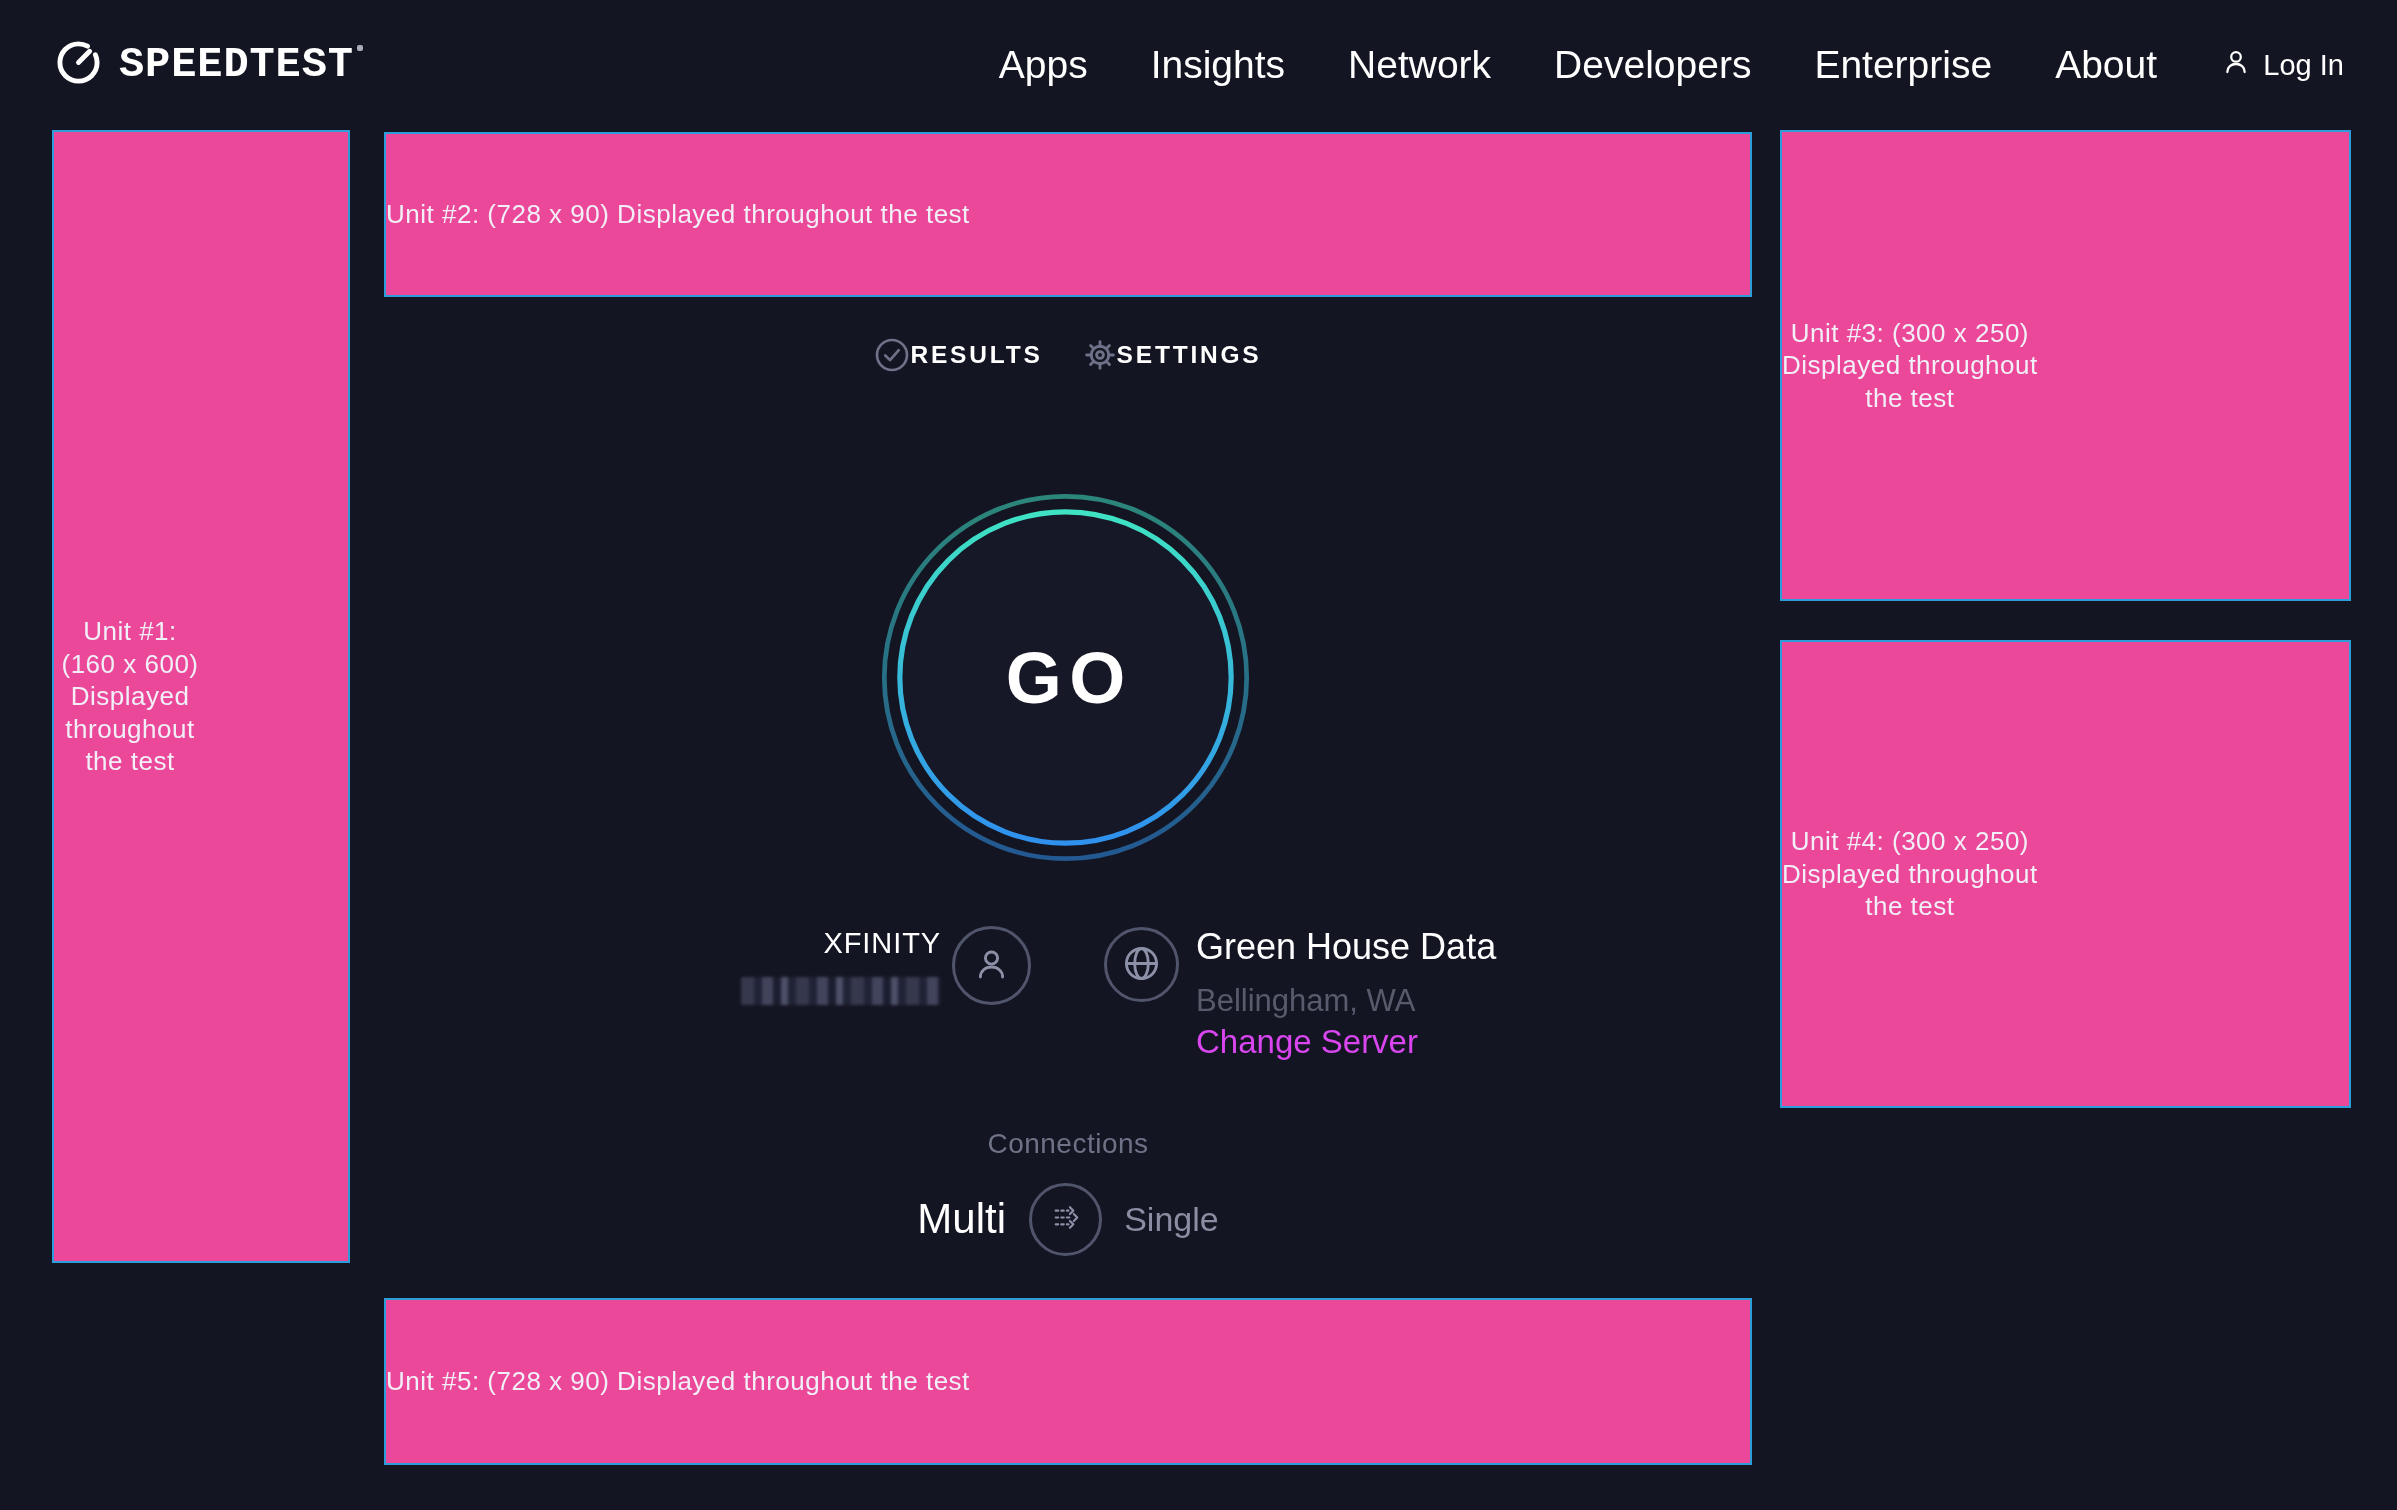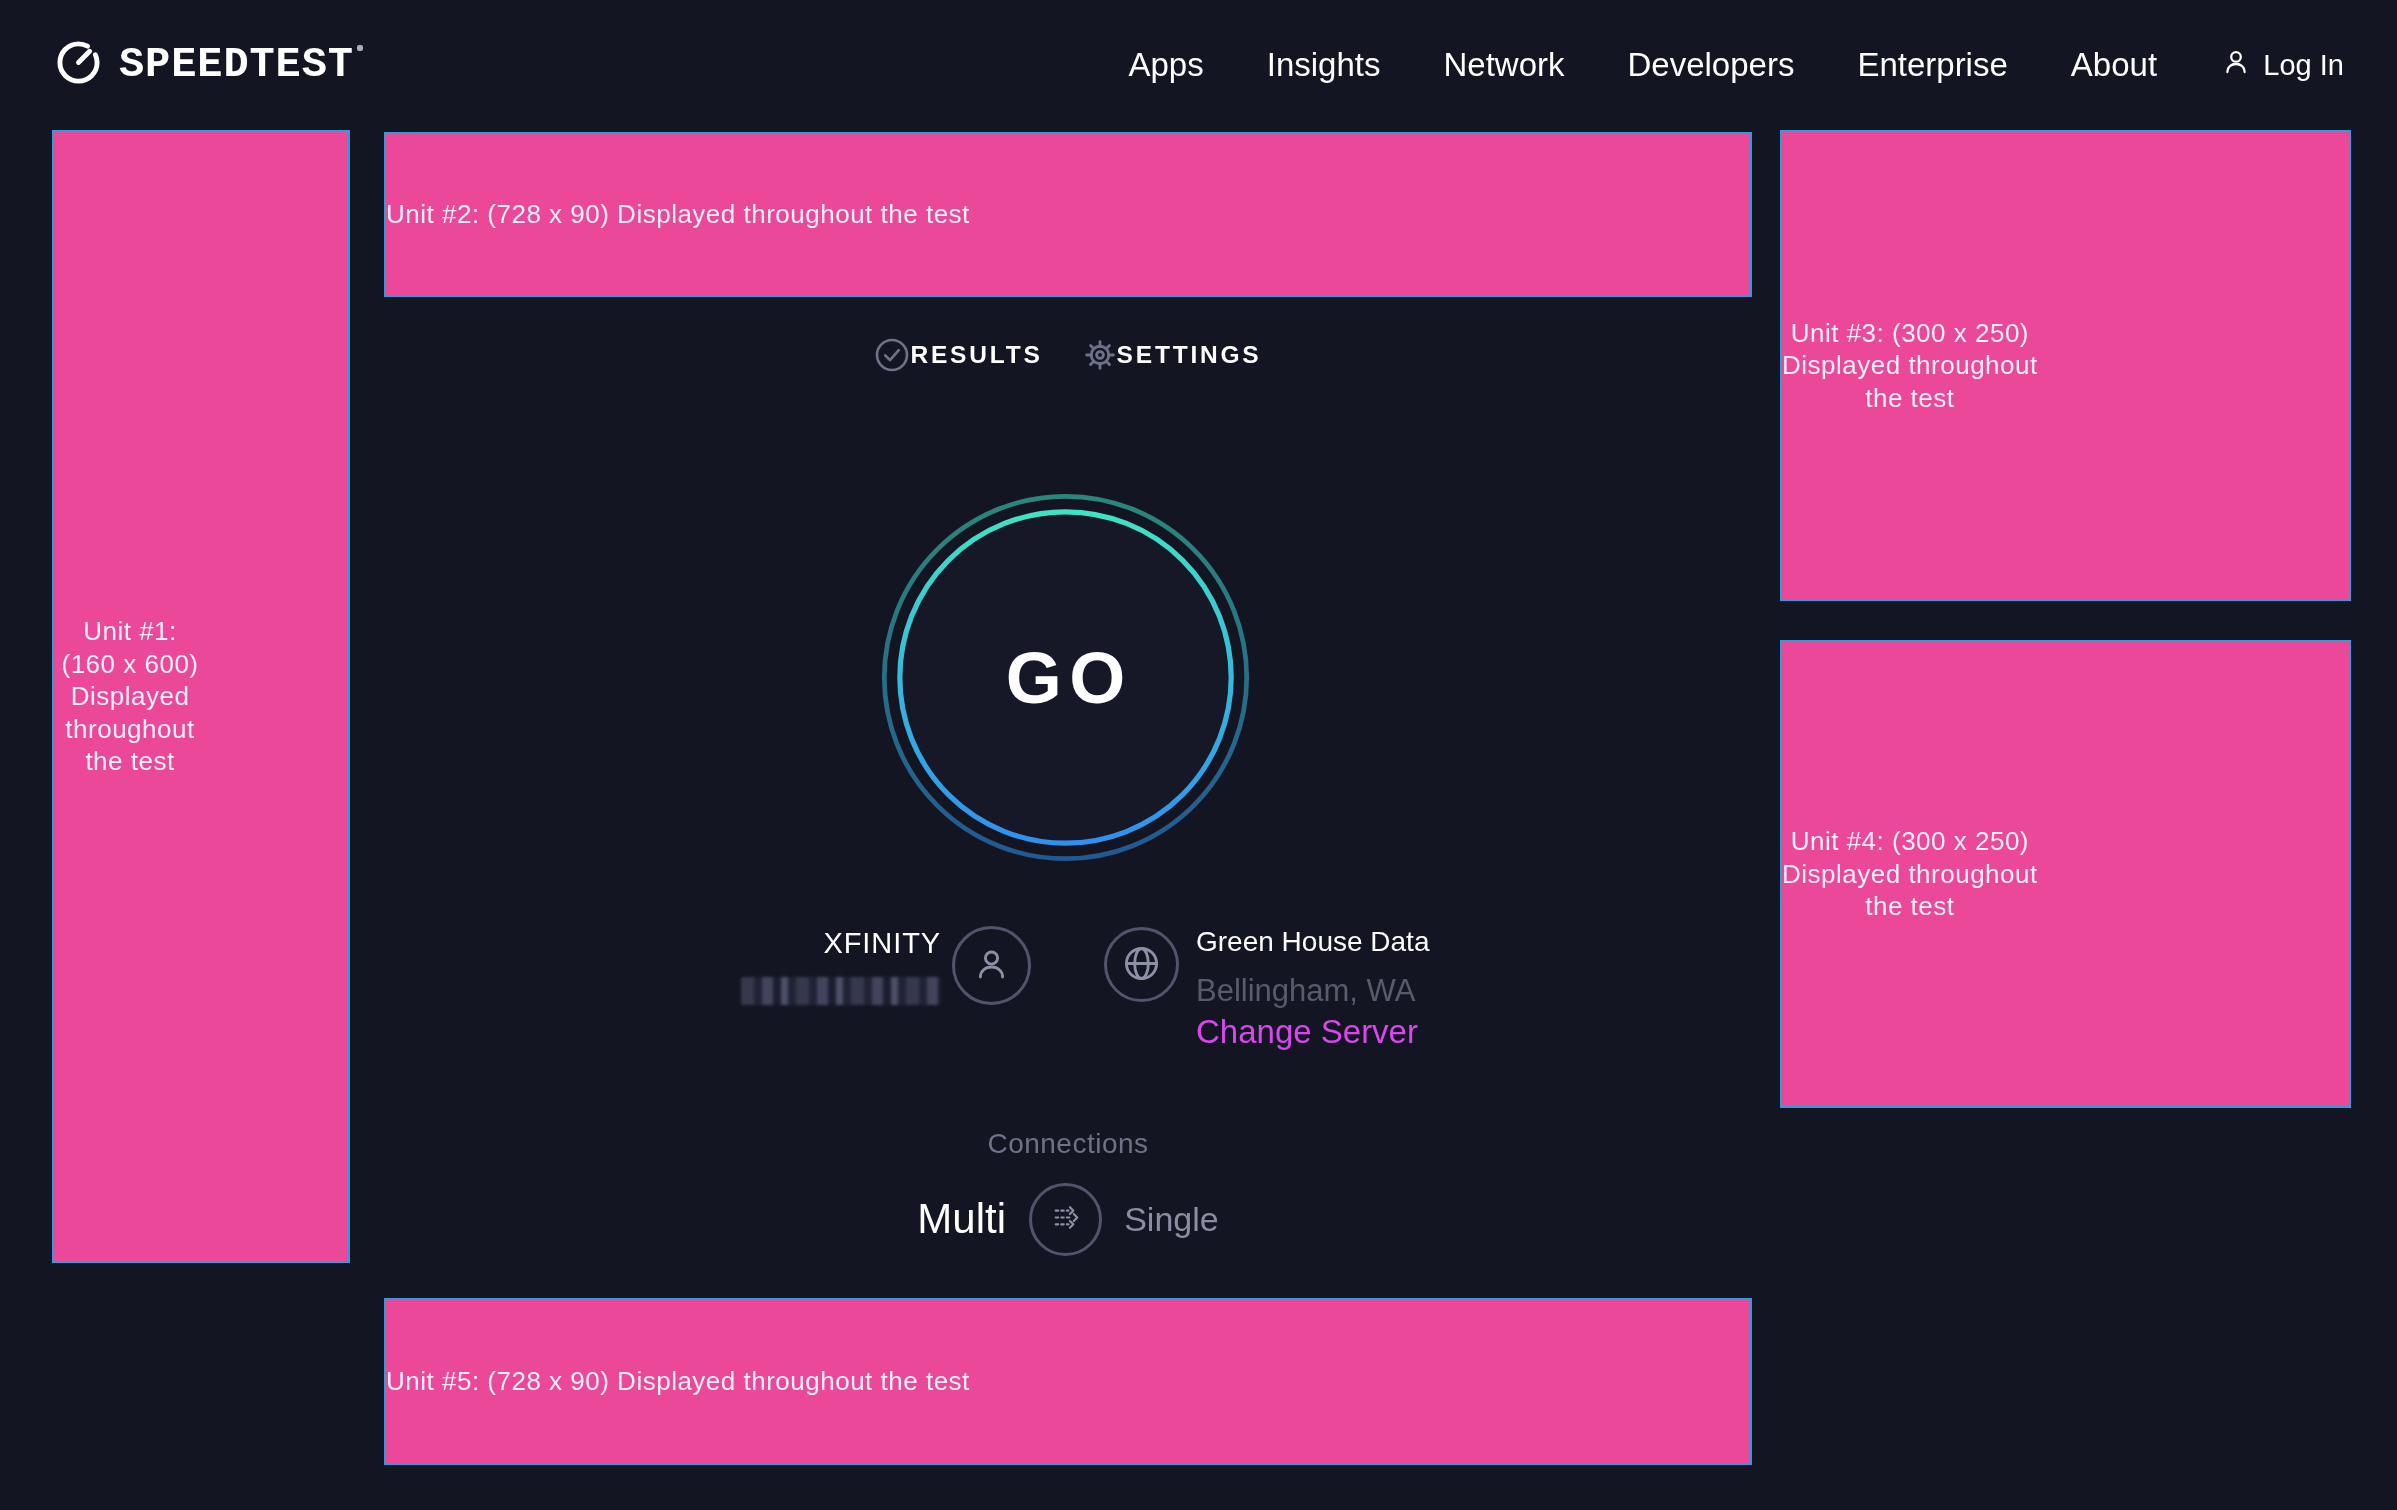--- a/index.html
+++ b/index.html
@@ -21,21 +21,21 @@
   .logo { display: flex; align-items: center; gap: 15px; cursor: pointer; font-family: Liberation Mono, monospace; }
   .logo-text {
     font-size: 42px; font-weight: 700; letter-spacing: 0.9px; color: #fff;
     position: relative; padding-right: 9.4px;
   }
   .logo-text::after {
     content: ""; position: absolute; top: 3.8px; right: 0;
     width: 6.6px; height: 6.6px; border-radius: 1.9px; background: #cfd2dd; opacity: .8;
   }
   .nav { margin-left: auto; display: flex; align-items: center; gap: 63px; }
-  .nav-item { font-size: 33px; color: #ffffff; cursor: pointer; }
+  .nav-item { font-size: 39px; color: #ffffff; cursor: pointer; }
   .login { display: flex; align-items: center; gap: 11.3px; cursor: pointer; font-size: 29px; }
 
   
   .ad {
     position: absolute;
     background: #ec4899;
     border: 2.8px solid #2e9edb;
     display: flex; align-items: center; justify-content: flex-start;
     text-align: center;
     color: #f1eff8; font-size: 26px; line-height: 1.25; letter-spacing: 0.5px;
@@ -82,21 +82,21 @@
     filter: blur(1.4px); opacity: .85; border-radius: 1.9px;
   }
   .badge {
     position: absolute; border-radius: 50%;
     border: 3.8px solid #51556c;
     display: flex; align-items: center; justify-content: center;
   }
   .badge-person { left: 952px; top: 926px; width: 79px; height: 79px; }
   .badge-globe  { left: 1104px; top: 927px; width: 75px; height: 75px; }
   .server-info { position: absolute; left: 1196px; top: 926px; }
-  .server-name { font-size: 28px; font-weight: 500; color: #fdfdfe; white-space: nowrap; }
+  .server-name { font-size: 36px; font-weight: 500; color: #fdfdfe; white-space: nowrap; }
   .server-location { margin-top: 15px; font-size: 31px; color: #575b6c; white-space: nowrap; }
   .change-server { margin-top: 4px; font-size: 33px; color: #d946ef; cursor: pointer; white-space: nowrap; }
 
   
   .connections { position: absolute; top: 1128px; left: 384px; width: 1368px; text-align: center; }
   .connections-label { font-size: 28px; color: #6e7287; letter-spacing: 0.5px; }
   .connections-row {
     margin-top: 22.6px;
     display: inline-flex; align-items: center; gap: 22.6px;
   }

